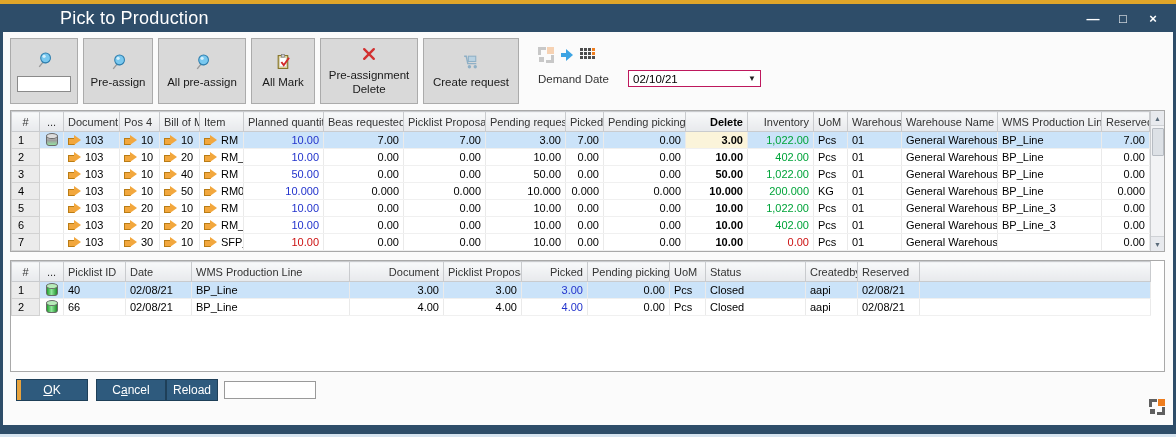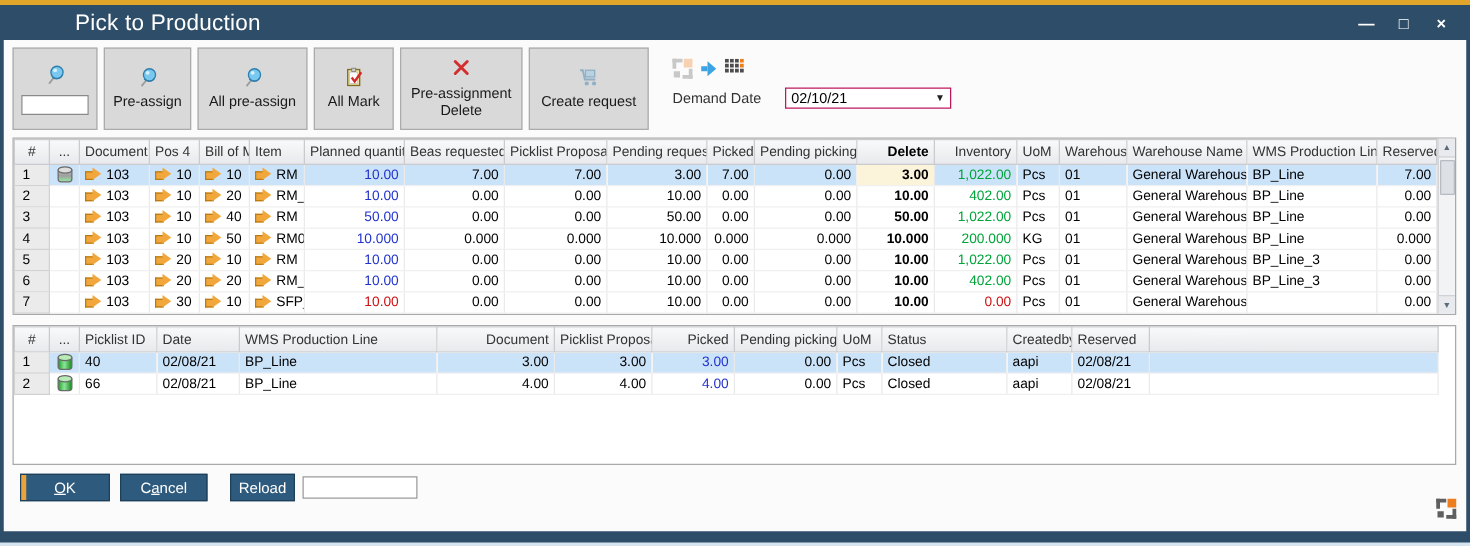--- a/index.html
+++ b/index.html
@@ -78,21 +78,21 @@
   .sbtn.down { border-bottom:none; border-top:1px solid #cfd2d6; }
   .sthumb { width:12px; height:28px; background:#dde1e6; border:1px solid #b7bcc3; margin-top:2px; border-radius:1px; }
   .sspace { flex:1; }
 
   
   .footer { margin-top:7px; display:flex; align-items:center; }
   .btn { position:relative; background:#2e5a7d; color:#fff; font-size:12px; height:22px; border:1px solid #1e3f58; display:inline-flex; align-items:center; justify-content:center; font-family:"Liberation Sans",sans-serif; cursor:default; }
   .okbtn { width:72px; margin-left:6px; }
   .okbtn .obar { position:absolute; left:0; top:0; bottom:0; width:4px; background:#e8a33d; }
   .cancelbtn { width:70px; margin-left:8px; }
-  .reloadbtn { width:52px; margin-left:18px; }
+  .reloadbtn { width:52px; margin-left:0; }
   .footer-input { width:92px; height:18px; border:1px solid #9a9a9a; margin-left:6px; font-size:11.5px; padding:0 3px; }
   .btn u { text-decoration:underline; }
 </style>
 </head>
 <body>
 
 <div class="window">
   <div class="goldline"></div>
   <div class="titlebar">
     <span class="title">Pick to Production</span>

